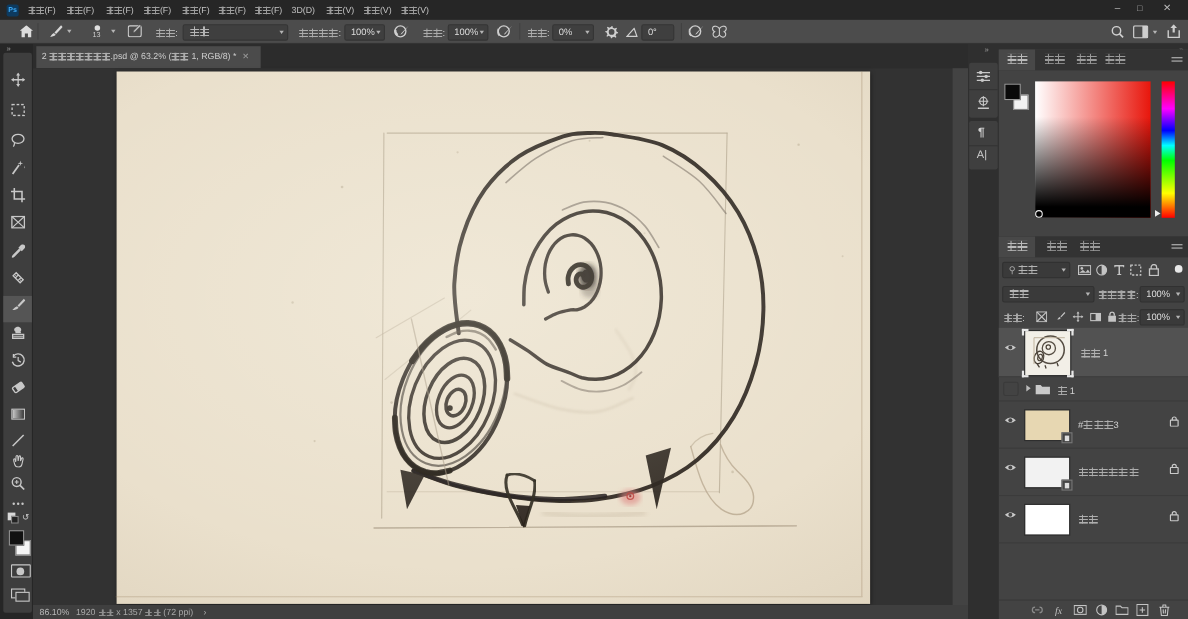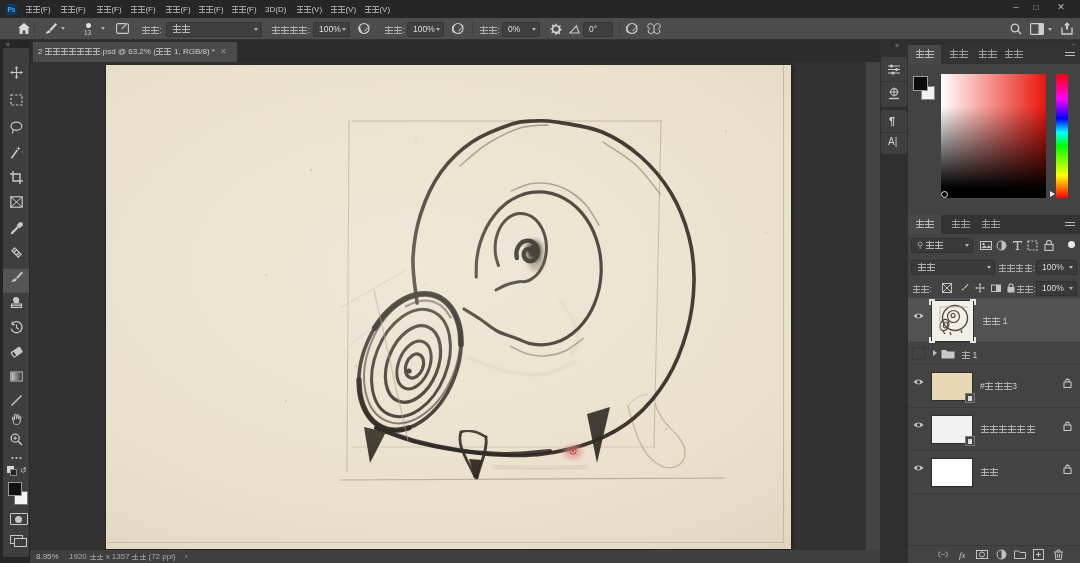--- a/index.html
+++ b/index.html
@@ -282,21 +282,21 @@
 <circle cx="536.0" cy="128.0" r="0.9" fill="rgba(120,100,70,0.2)" opacity="1"></circle>
 <circle cx="286.0" cy="401.0" r="1.0" fill="rgba(120,100,70,0.22)" opacity="1"></circle>
 <circle cx="766.0" cy="233.0" r="0.9" fill="rgba(120,100,70,0.18)" opacity="1"></circle>
 <circle cx="586.0" cy="212.0" r="0.9" fill="rgba(120,100,70,0.15)" opacity="1"></circle>
 </svg>
 <div class="vig"></div>
         <div class="inb"></div>
       </div>
     </div>
     <div id="statusbar">
-      <span class="ab" style="left:6px;top:0">8.95%</span>
+      <span class="ab" style="left:6px;top:0">86.10%</span>
       <span class="ab" style="left:39px;top:0;color:#a9a9a9">1920 <i class="c" style="width:6px;height:6.5px"></i><i class="c" style="width:6px;height:6.5px"></i> x 1357 <i class="c" style="width:6px;height:6.5px"></i><i class="c" style="width:6px;height:6.5px"></i> (72 ppi)</span>
       <span class="ab" style="left:155px;top:0;color:#a9a9a9">›</span>
     </div>
     <div id="rightcol">
       <div class="ab" style="left:15px;top:2px;color:#999;font-size:7px">»</div>
       <div class="ab" style="left:192px;top:2px;color:#999;font-size:7px">»</div>
       <div class="strip" style="top:17px;height:50px">
         <div class="ab" style="left:6px;top:6px"><svg width="14" height="12" viewBox="0 0 14 12">
             <path d="M1 3 L13 3 M1 6.5 L13 6.5 M1 10 L13 10" stroke="#c8c8c8" stroke-width="1.2"></path>
             <circle cx="4.5" cy="3" r="1.6" fill="#c8c8c8"></circle>

